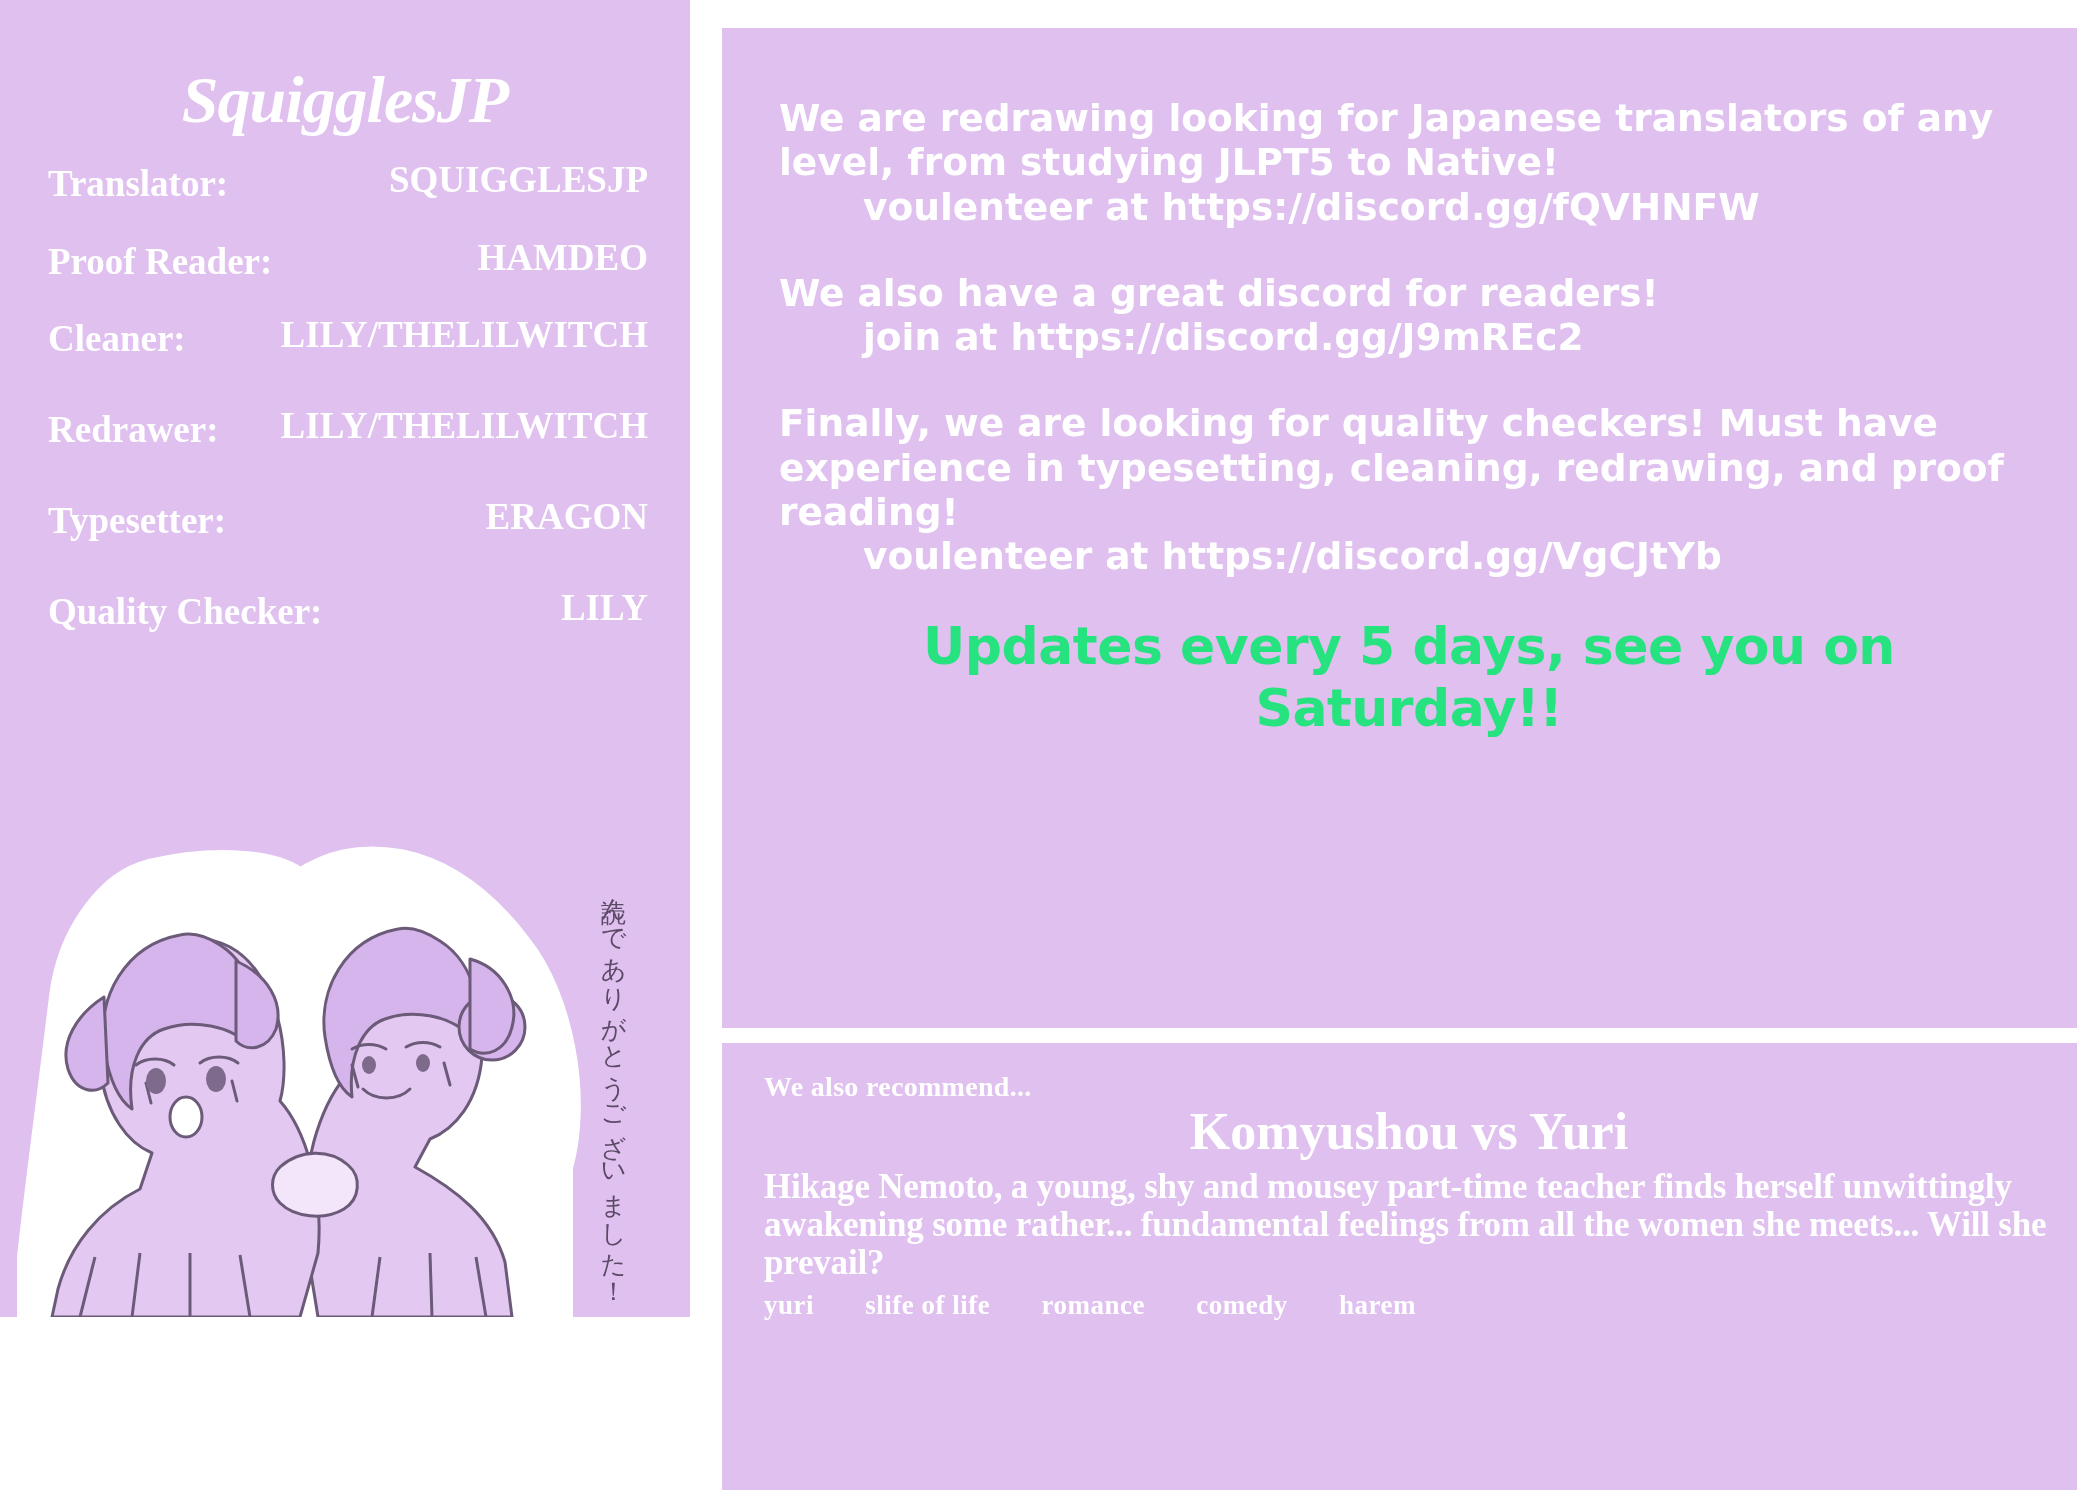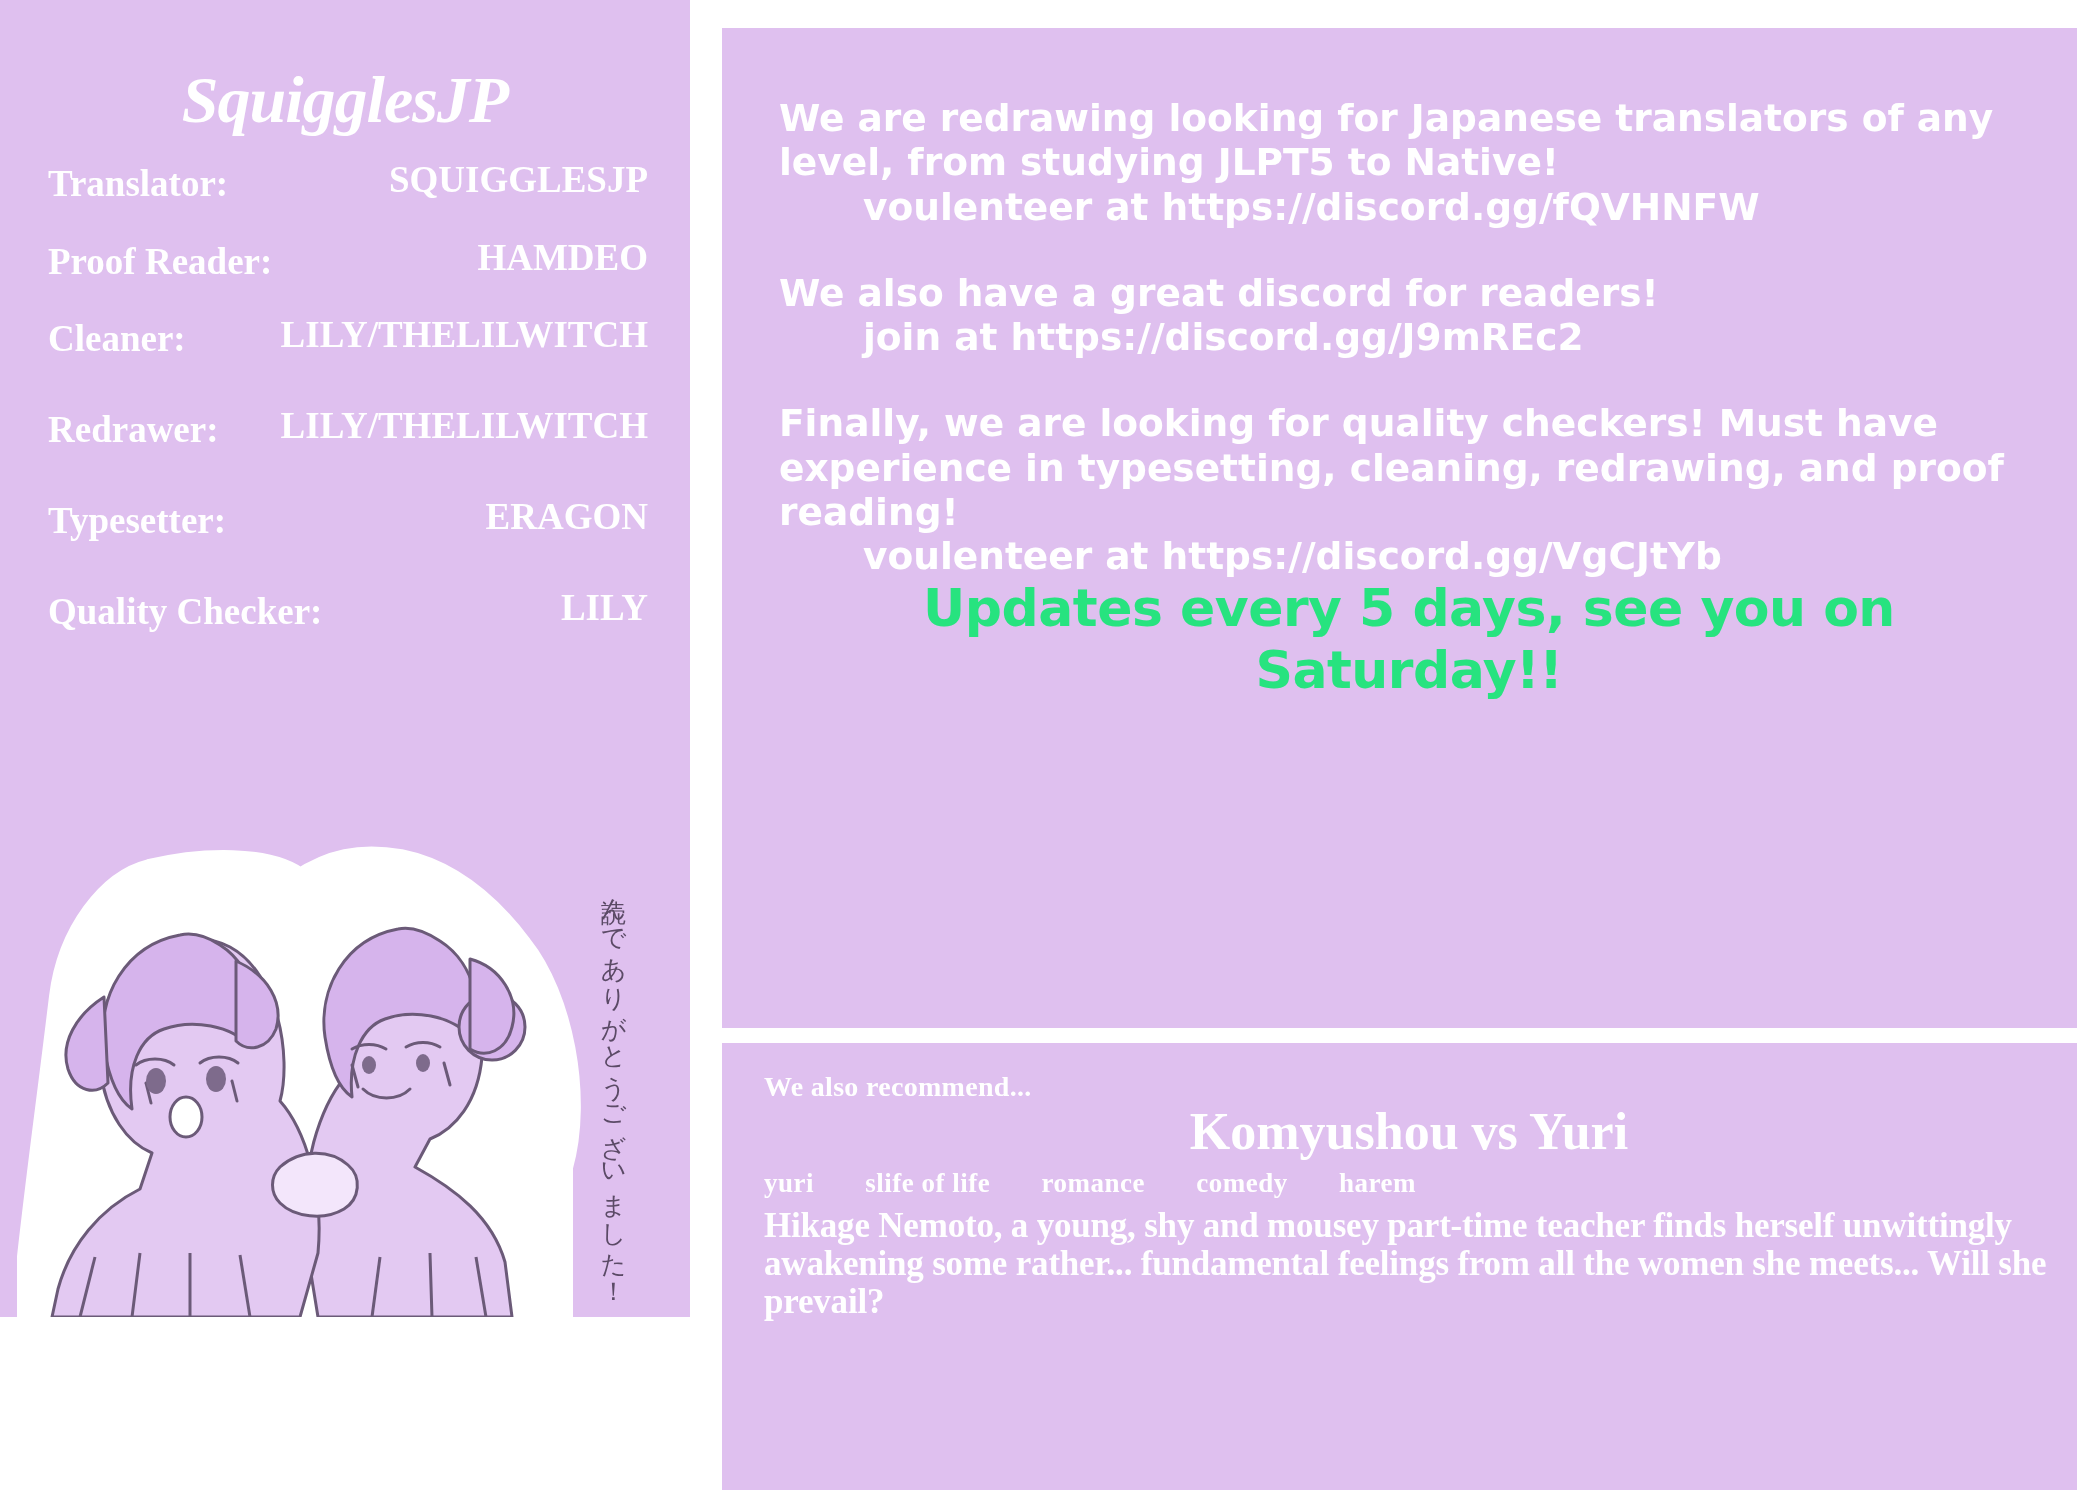--- a/index.html
+++ b/index.html
@@ -105,20 +105,21 @@
     line-height: 1.18;
     color: #ffffff;
   }
   .rec-indent {
     padding-left: 84px;
   }
   .rec-gap {
     height: 42px;
   }
   #updates-line {
+    margin-top: 38px;
     font-family: "DejaVu Sans", sans-serif;
     font-weight: bold;
     font-size: 52px;
     line-height: 1.18;
     color: #27e37f;
     text-align: center;
     letter-spacing: -0.5px;
   }
 
   
@@ -292,22 +293,22 @@
     <div class="rec-block">Finally, we are looking for quality checkers! Must have experience in typesetting, cleaning, redrawing, and proof reading!</div>
     <div class="rec-block rec-indent">voulenteer at https://discord.gg/VgCJtYb</div>
     <div id="updates-line">Updates every 5 days, see you on Saturday!!</div>
   </div>
 </div>
 
 <div id="recommend-panel">
   <div id="recommend-inner">
     <div id="rec-intro">We also recommend...</div>
     <div id="rec-title">Komyushou vs Yuri</div>
+    <div id="rec-desc">Hikage Nemoto, a young, shy and mousey part-time teacher finds herself unwittingly awakening some rather... fundamental feelings from all the women she meets... Will she prevail?</div>
     <div id="rec-tags">
       <span>yuri</span>
       <span>slife of life</span>
       <span>romance</span>
       <span>comedy</span>
       <span>harem</span>
     </div>
-    <div id="rec-desc">Hikage Nemoto, a young, shy and mousey part-time teacher finds herself unwittingly awakening some rather... fundamental feelings from all the women she meets... Will she prevail?</div>
   </div>
 </div>
 
 </body></html>

